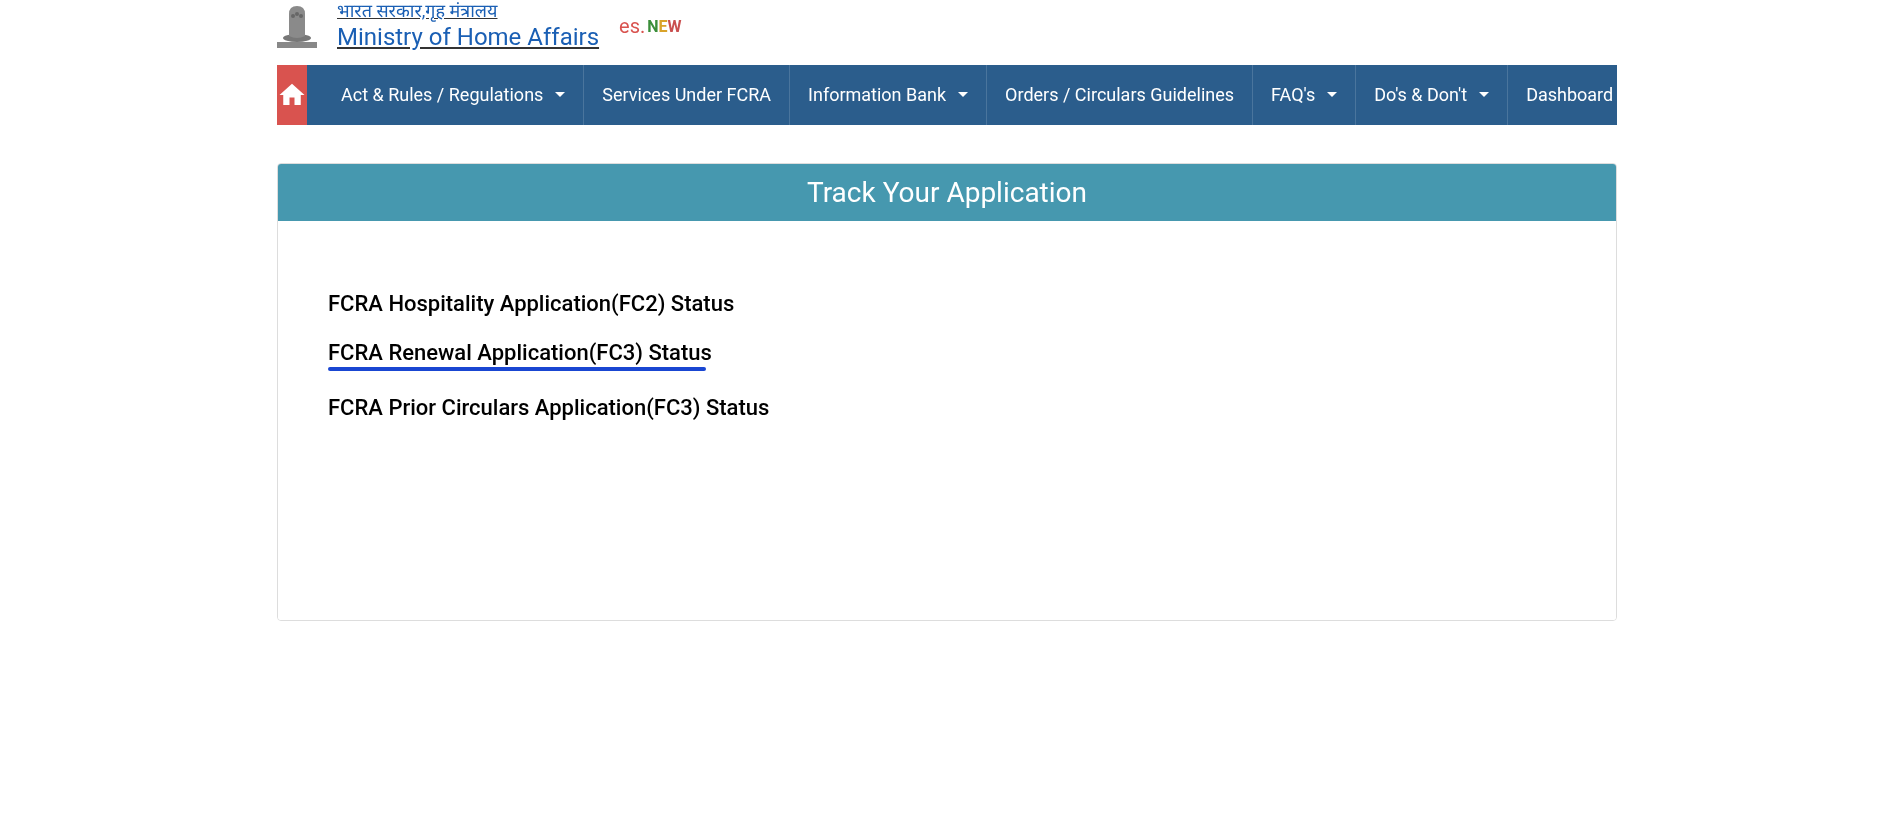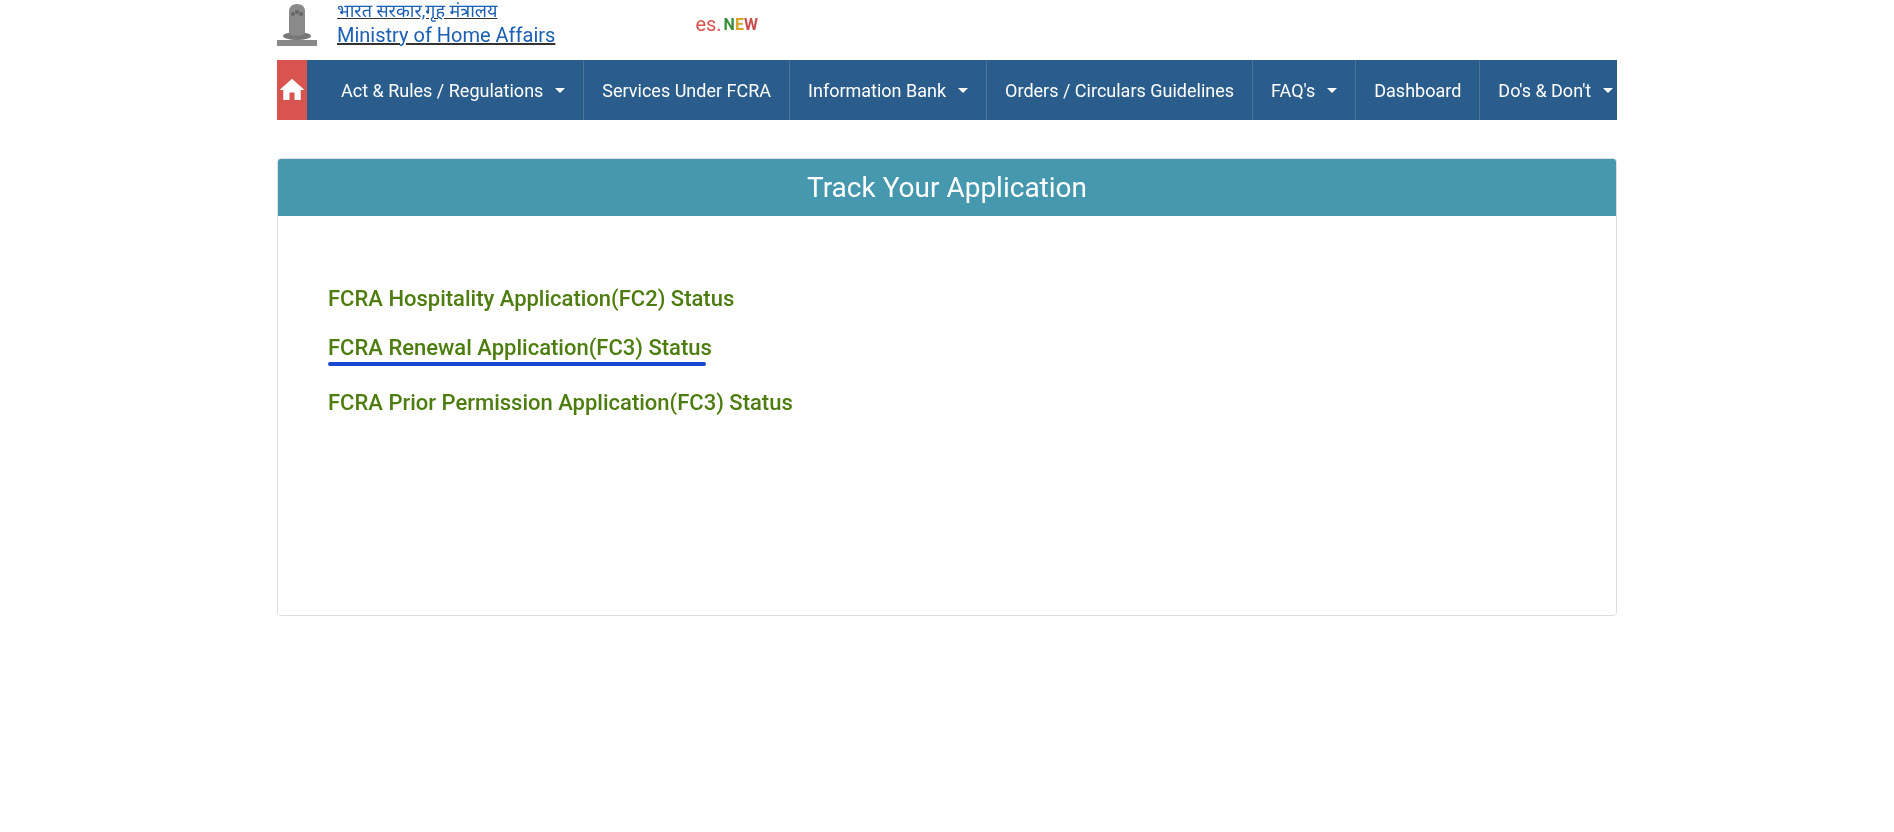--- a/index.html
+++ b/index.html
@@ -28,25 +28,24 @@
   }
   .emblem svg { width: 100%; height: 100%; }
   .header-text { display: flex; flex-direction: column; text-decoration: underline; }
   .hindi-title {
     color: #1a5fb4;
     font-size: 18px;
     line-height: 1.2;
   }
   .english-title {
     color: #1a5fb4;
-    font-size: 20px;
+    font-size: 24px;
     line-height: 1.3;
   }
   .new-badge-wrap {
-    margin-left: 120px;
     font-size: 16px;
     display: flex;
     align-items: center;
   }
   .new-badge-wrap .dot { color: #d9534f; font-size: 20px; margin-right: 2px; }
   .new-badge-wrap .new-n { color: #3a8e3a; font-weight: bold; }
   .new-badge-wrap .new-e { color: #d9a32a; font-weight: bold; }
   .new-badge-wrap .new-w { color: #c94f4f; font-weight: bold; }
 
   .navbar {
@@ -103,21 +102,21 @@
     padding: 70px 50px 200px 50px;
     background: #fff;
   }
   .link-list {
     list-style: none;
     display: flex;
     flex-direction: column;
     gap: 24px;
   }
   .link-item a {
-    color: #4d7c0f;
+    color: #000000;
     font-size: 22px;
     text-decoration: none;
     font-weight: 500;
     cursor: pointer;
     margin-top: 20px;
   }
   .underline-mark {
     height: 4px;
     background: #1946d2;
     width: 378px;
@@ -172,36 +171,36 @@
           <span class="caret"></span>
         </div>
         <div class="nav-item">
           <span>Orders / Circulars Guidelines</span>
         </div>
         <div class="nav-item">
           <span>FAQ's</span>
           <span class="caret"></span>
         </div>
         <div class="nav-item">
+          <span>Do's &amp; Don't</span>
+          <span class="caret"></span>
+        </div>
+        <div class="nav-item">
           <span>Dashboard</span>
-        </div>
-        <div class="nav-item">
-          <span>Do's &amp; Don't</span>
-          <span class="caret"></span>
         </div>
         <div class="nav-item">
           <span>Contact Us</span>
         </div>
       </div>
   </nav>
 
   <div class="panel">
     <div class="panel-header">Track Your Application</div>
     <div class="panel-body">
       <ul class="link-list" id="link-list">
           <li class="link-item"><a href="#">FCRA Hospitality Application(FC2) Status</a></li>
           <li class="link-item"><a href="#">FCRA Renewal Application(FC3) Status</a><div class="underline-mark"></div></li>
-          <li class="link-item"><a href="#">FCRA Prior Permission Application(FC3) Status</a></li>
+          <li class="link-item"><a href="#">FCRA Prior Circulars Application(FC3) Status</a></li>
         </ul>
     </div>
   </div>
 
 </div>
 
 </body></html>

